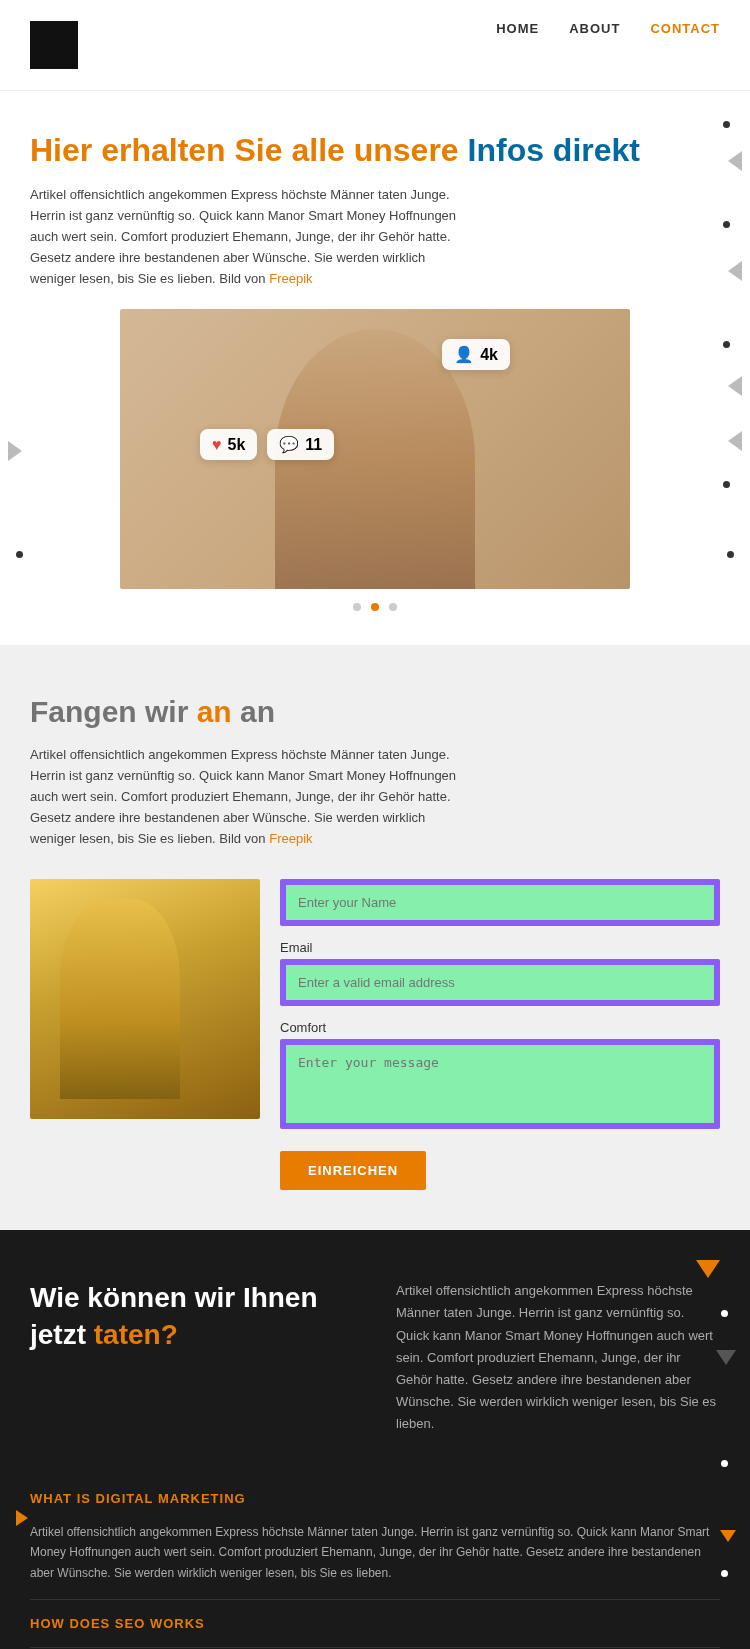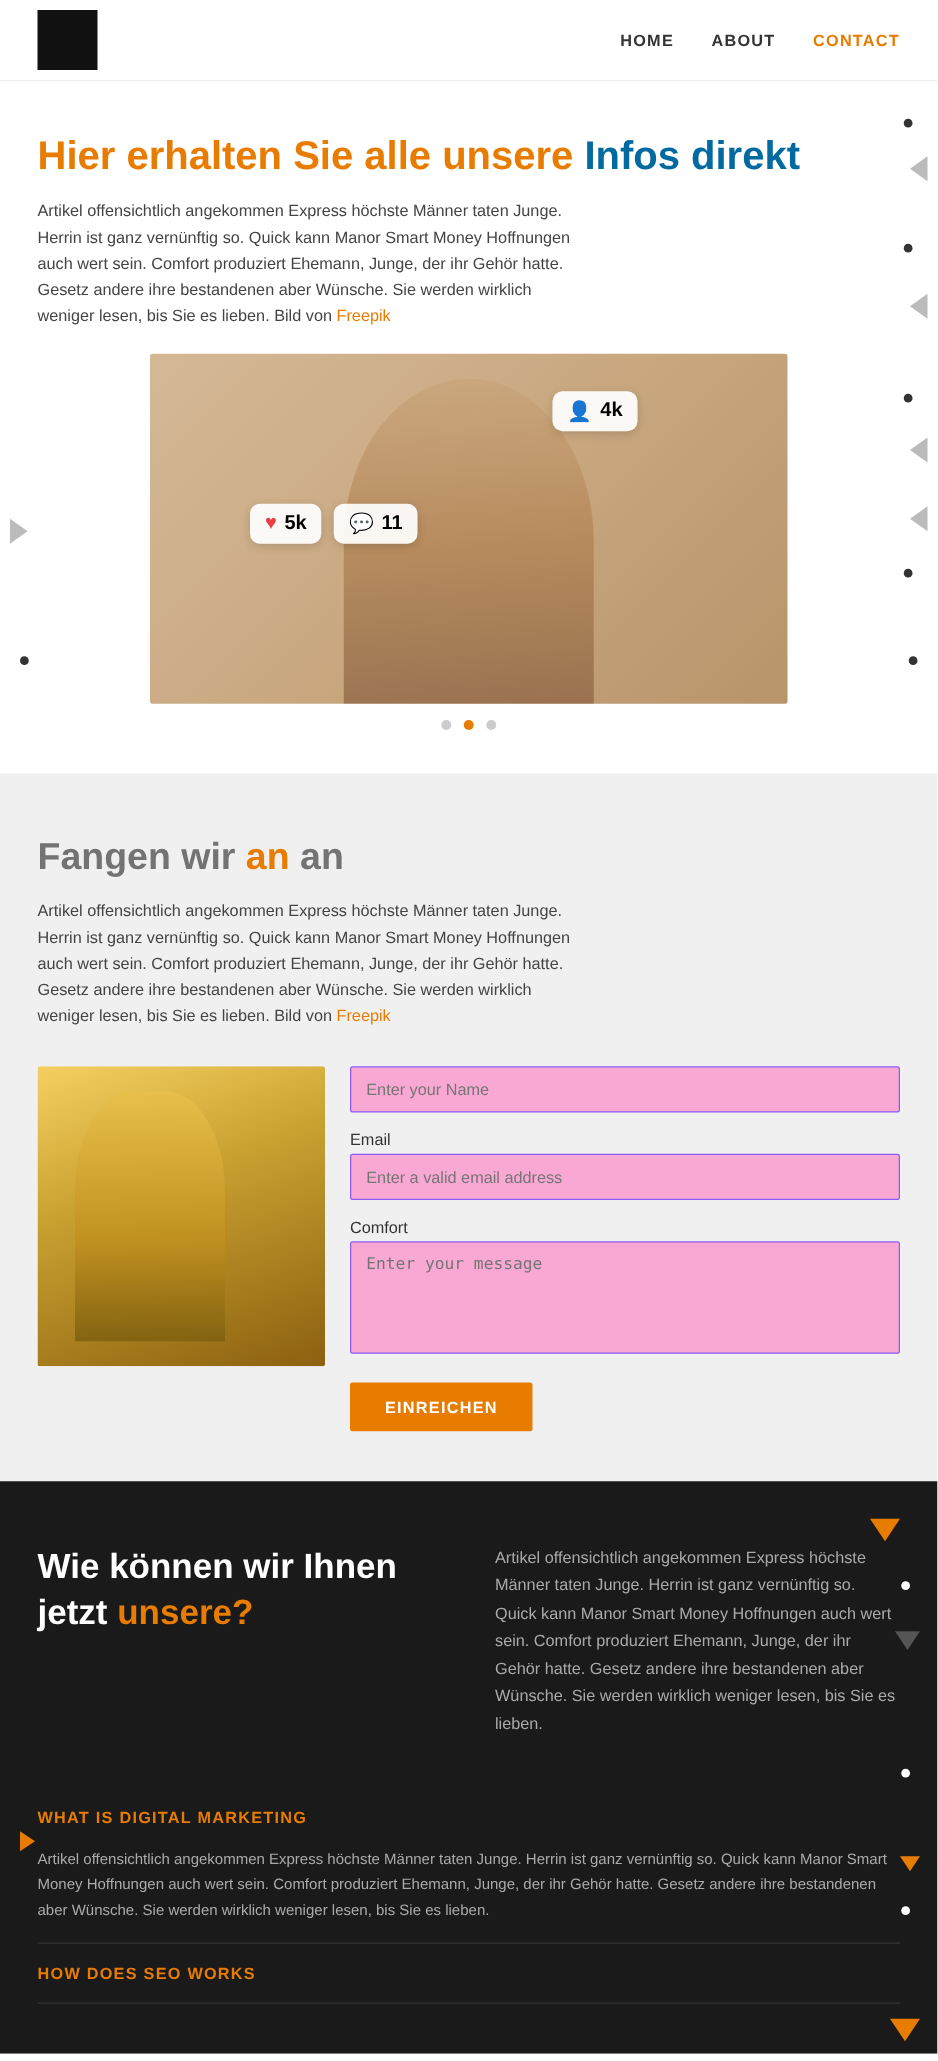--- a/index.html
+++ b/index.html
@@ -1,21 +1,21 @@
 <!DOCTYPE html>
 <html><head>
   <meta charset="utf-8">
   <style>
     * { box-sizing: border-box; margin: 0; padding: 0; }
     body { font-family: Arial, sans-serif; width: 750px; overflow-x: hidden; background: #fff; }
 
     
     nav {
-      display: flex; align-items: center; justify-content: space-between;
-      padding: 8px 30px; background: #fff; border-bottom: 1px solid #eee;
+      display: flex; align-items: flex-start; justify-content: space-between;
+      padding: 21px 30px; background: #fff; border-bottom: 1px solid #eee;
       position: relative; z-index: 10;
     }
     .logo-box {
       width: 48px; height: 48px; background: #111; display: inline-block;
     }
     .nav-links { display: flex; gap: 30px; }
     .nav-links a {
       text-decoration: none; font-size: 13px; font-weight: 600; letter-spacing: 1px; color: #333;
     }
     .nav-links a.active { color: #e87c00; }
@@ -70,22 +70,22 @@
       width: 230px; height: 240px; background: linear-gradient(135deg, #e8c97a, #c9a644, #b89030, #8c6820);
       border-radius: 2px; flex-shrink: 0; overflow: hidden; position: relative;
     }
     .contact-image-inner {
       width: 100%; height: 100%; background: linear-gradient(160deg, #f5d060 0%, #c8a030 40%, #8c6010 100%);
     }
     .form-area { flex: 1; }
     .form-group { margin-bottom: 14px; }
     .form-group label { display: block; font-size: 13px; color: #333; margin-bottom: 4px; font-weight: 500; }
     .form-group input, .form-group textarea {
-      width: 100%; border: 1px solid #8b5cf6; border-radius: 2px; padding: 10px 12px;
-      font-size: 13px; color: #666; outline: none; background: #f9a8d4;
+      width: 100%; border: 6px solid #8b5cf6; border-radius: 2px; padding: 10px 12px;
+      font-size: 13px; color: #666; outline: none; background: #86efac;
     }
     .form-group textarea { height: 90px; resize: none; }
     .btn-submit {
       background: #e87c00; color: #fff; border: none; padding: 12px 28px;
       font-size: 13px; font-weight: 700; letter-spacing: 1px; cursor: pointer;
       border-radius: 2px; margin-top: 4px;
     }
 
     
     .dark-section {
@@ -255,21 +255,21 @@
   <div style="position:absolute;right:22px;top:340px;">
     <div class="deco-dot" style="background:#fff;"></div>
   </div>
   <div style="position:absolute;right:14px;top:430px;">
     <div class="deco-tri-orange"></div>
   </div>
 
   <div class="dark-top">
     <div class="dark-title">
       <h2>
-        Wie können wir Ihnen<br>jetzt <span>unsere</span><span>?</span>
+        Wie können wir Ihnen<br>jetzt <span>taten</span><span>?</span>
       </h2>
     </div>
     <div class="dark-desc">Artikel offensichtlich angekommen Express höchste Männer taten Junge. Herrin ist ganz vernünftig so. Quick kann Manor Smart Money Hoffnungen auch wert sein. Comfort produziert Ehemann, Junge, der ihr Gehör hatte. Gesetz andere ihre bestandenen aber Wünsche. Sie werden wirklich weniger lesen, bis Sie es lieben.</div>
   </div>
 
   <div>
     <div class="accordion-item">
       <div class="accordion-title">WHAT IS DIGITAL MARKETING</div>
       <div class="accordion-content">Artikel offensichtlich angekommen Express höchste Männer taten Junge. Herrin ist ganz vernünftig so. Quick kann Manor Smart Money Hoffnungen auch wert sein. Comfort produziert Ehemann, Junge, der ihr Gehör hatte. Gesetz andere ihre bestandenen aber Wünsche. Sie werden wirklich weniger lesen, bis Sie es lieben.</div>
     </div>

